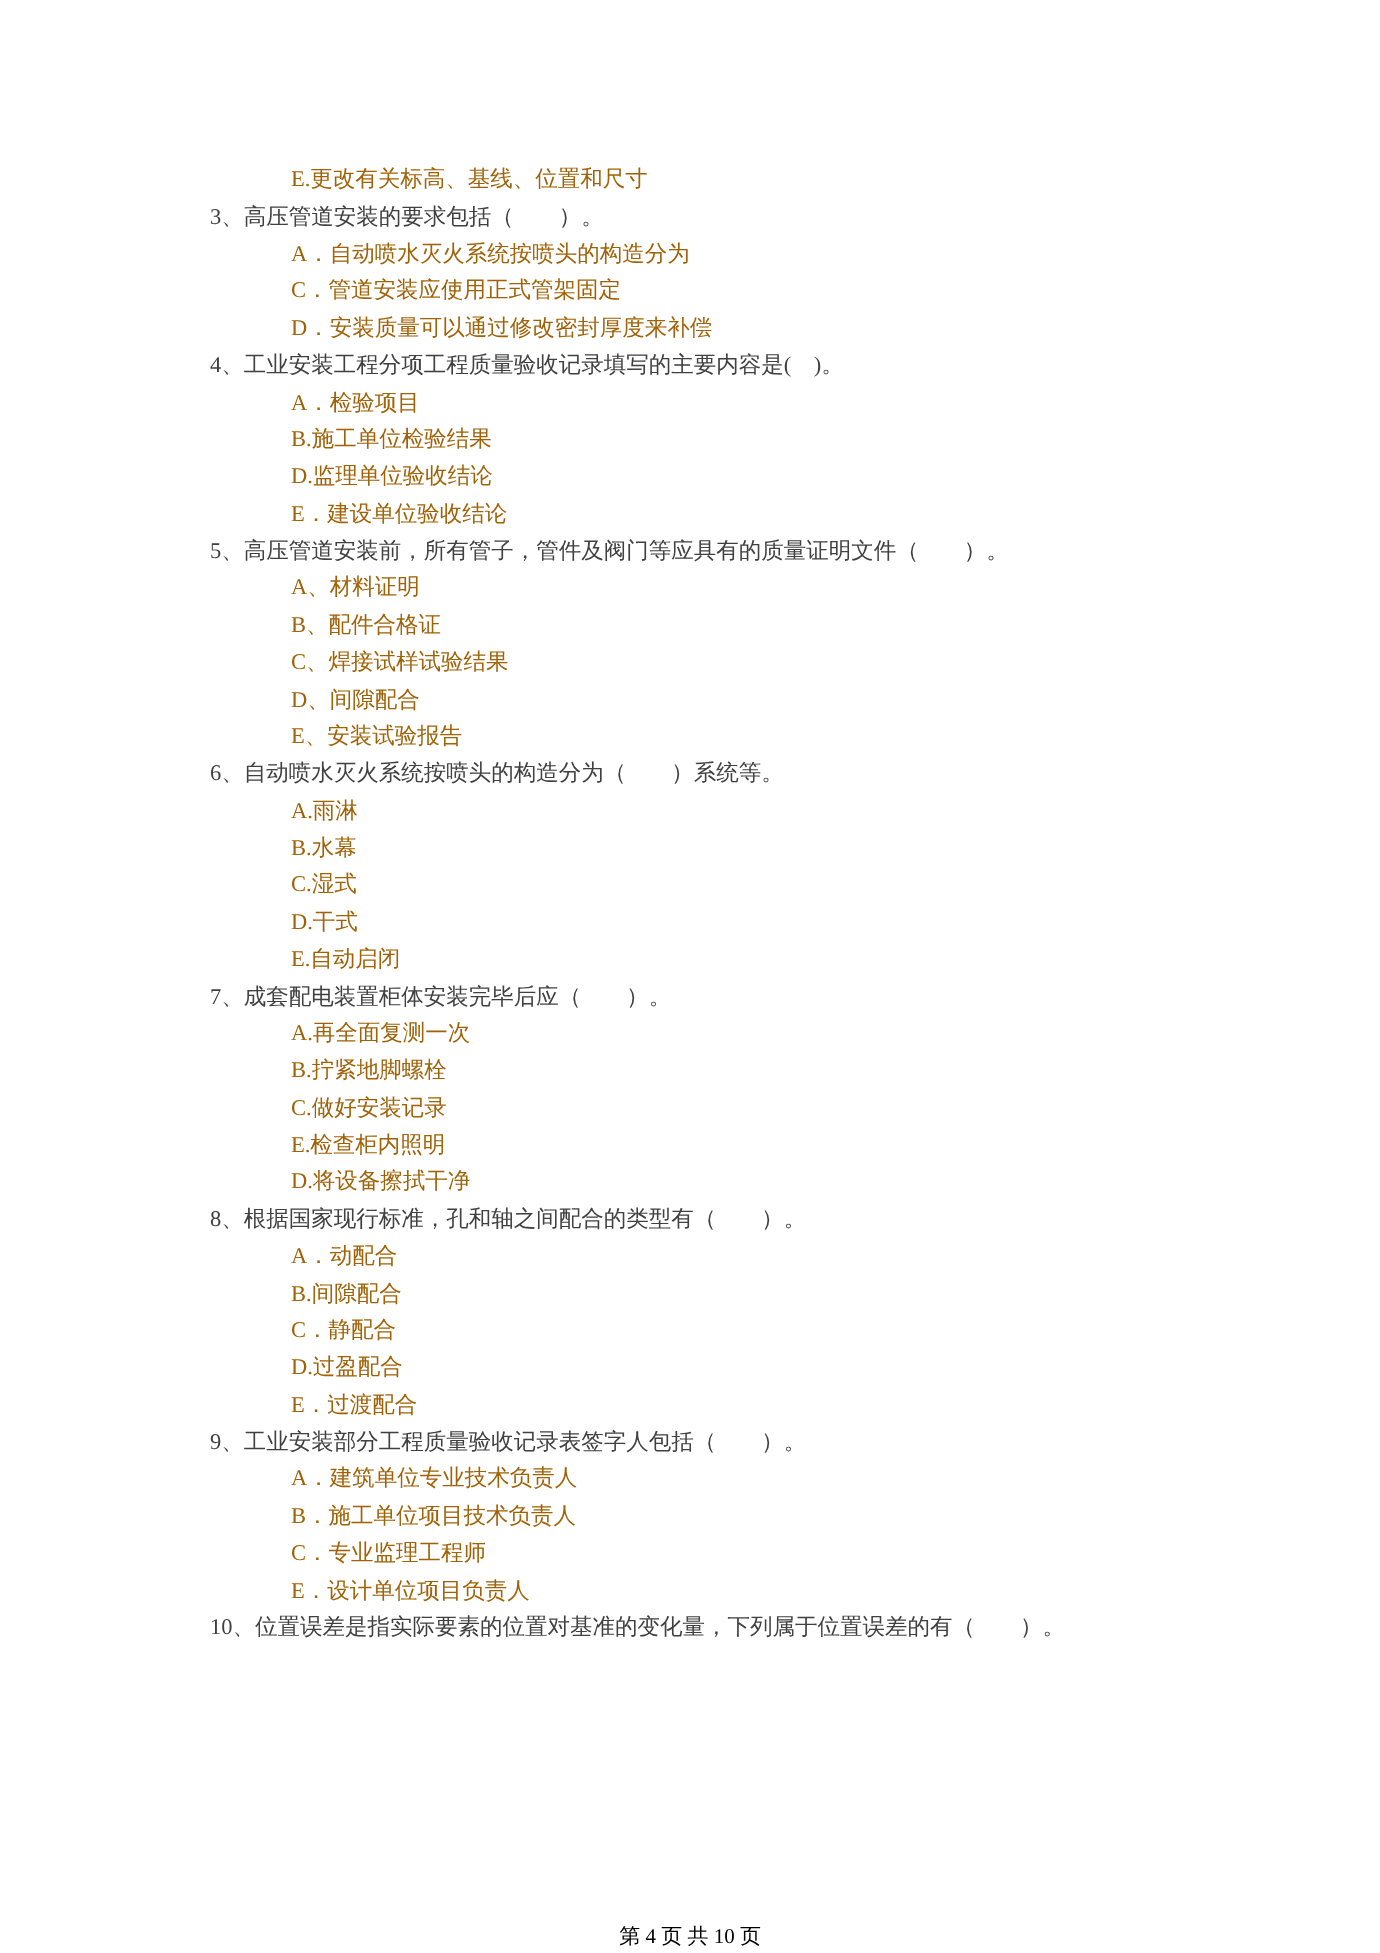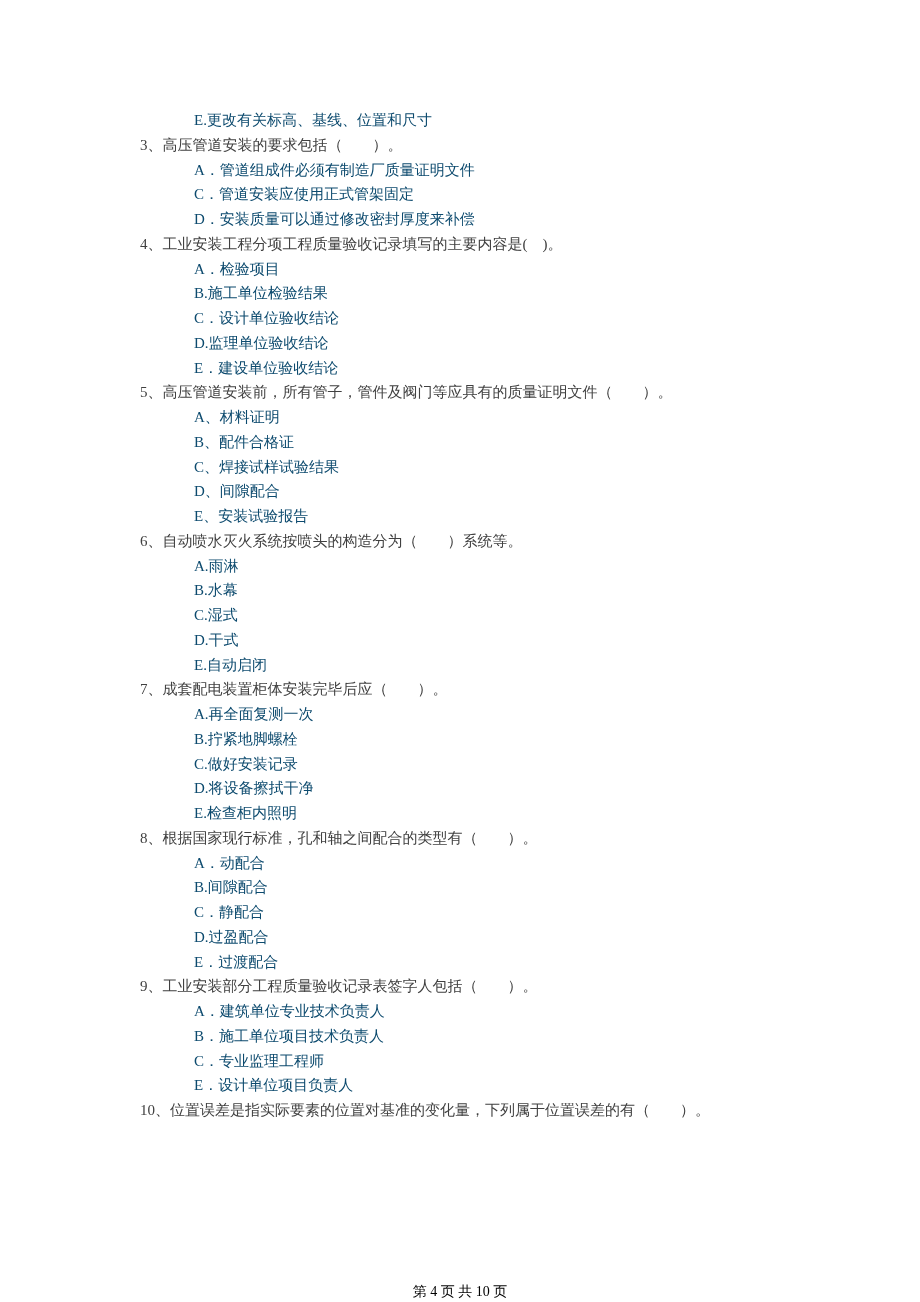--- a/index.html
+++ b/index.html
@@ -12,66 +12,65 @@
     color: #000;
     width: 920px;
   }
   .page {
     padding: 108px 120px 40px 140px;
     box-sizing: border-box;
     min-height: 1260px;
   }
   .option-line {
     padding-left: 54px;
-    color: #0c4a6e;
+    color: #a16207;
   }
   .question-line {
     padding-left: 0;
     color: #404040;
   }
   .footer {
     text-align: center;
     font-size: 14px;
     margin-top: 20px;
     padding-bottom: 20px;
   }
 </style>
 </head>
 <body>
 
 <div class="page" id="page-body">
     <div class="option-line">E.更改有关标高、基线、位置和尺寸</div>
     <div class="question-line">3、高压管道安装的要求包括（　　）。</div>
-    <div class="option-line">A．管道组成件必须有制造厂质量证明文件</div>
+    <div class="option-line">A．自动喷水灭火系统按喷头的构造分为</div>
     <div class="option-line">C．管道安装应使用正式管架固定</div>
     <div class="option-line">D．安装质量可以通过修改密封厚度来补偿</div>
     <div class="question-line">4、工业安装工程分项工程质量验收记录填写的主要内容是(　)。</div>
     <div class="option-line">A．检验项目</div>
     <div class="option-line">B.施工单位检验结果</div>
-    <div class="option-line">C．设计单位验收结论</div>
     <div class="option-line">D.监理单位验收结论</div>
     <div class="option-line">E．建设单位验收结论</div>
     <div class="question-line">5、高压管道安装前，所有管子，管件及阀门等应具有的质量证明文件（　　）。</div>
     <div class="option-line">A、材料证明</div>
     <div class="option-line">B、配件合格证</div>
     <div class="option-line">C、焊接试样试验结果</div>
     <div class="option-line">D、间隙配合</div>
     <div class="option-line">E、安装试验报告</div>
     <div class="question-line">6、自动喷水灭火系统按喷头的构造分为（　　）系统等。</div>
     <div class="option-line">A.雨淋</div>
     <div class="option-line">B.水幕</div>
     <div class="option-line">C.湿式</div>
     <div class="option-line">D.干式</div>
     <div class="option-line">E.自动启闭</div>
     <div class="question-line">7、成套配电装置柜体安装完毕后应（　　）。</div>
     <div class="option-line">A.再全面复测一次</div>
     <div class="option-line">B.拧紧地脚螺栓</div>
     <div class="option-line">C.做好安装记录</div>
+    <div class="option-line">E.检查柜内照明</div>
     <div class="option-line">D.将设备擦拭干净</div>
-    <div class="option-line">E.检查柜内照明</div>
     <div class="question-line">8、根据国家现行标准，孔和轴之间配合的类型有（　　）。</div>
     <div class="option-line">A．动配合</div>
     <div class="option-line">B.间隙配合</div>
     <div class="option-line">C．静配合</div>
     <div class="option-line">D.过盈配合</div>
     <div class="option-line">E．过渡配合</div>
     <div class="question-line">9、工业安装部分工程质量验收记录表签字人包括（　　）。</div>
     <div class="option-line">A．建筑单位专业技术负责人</div>
     <div class="option-line">B．施工单位项目技术负责人</div>
     <div class="option-line">C．专业监理工程师</div>

